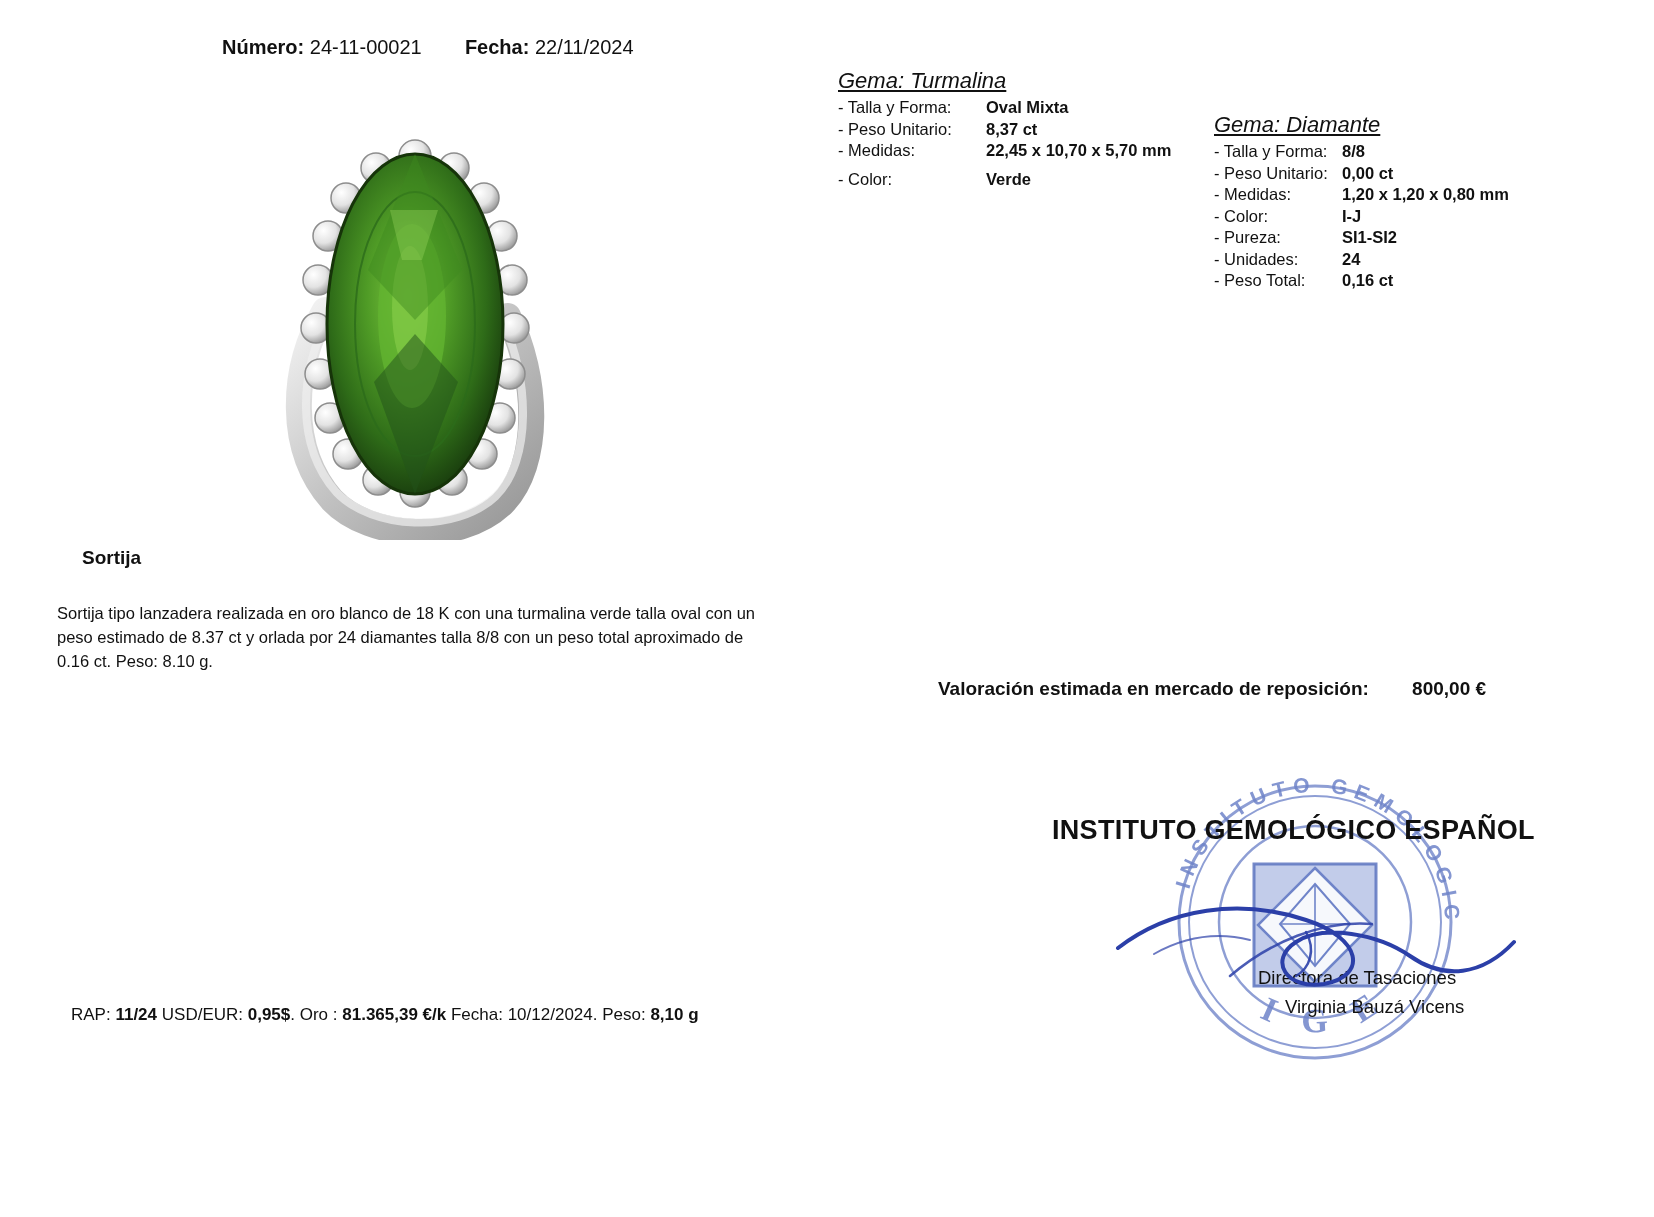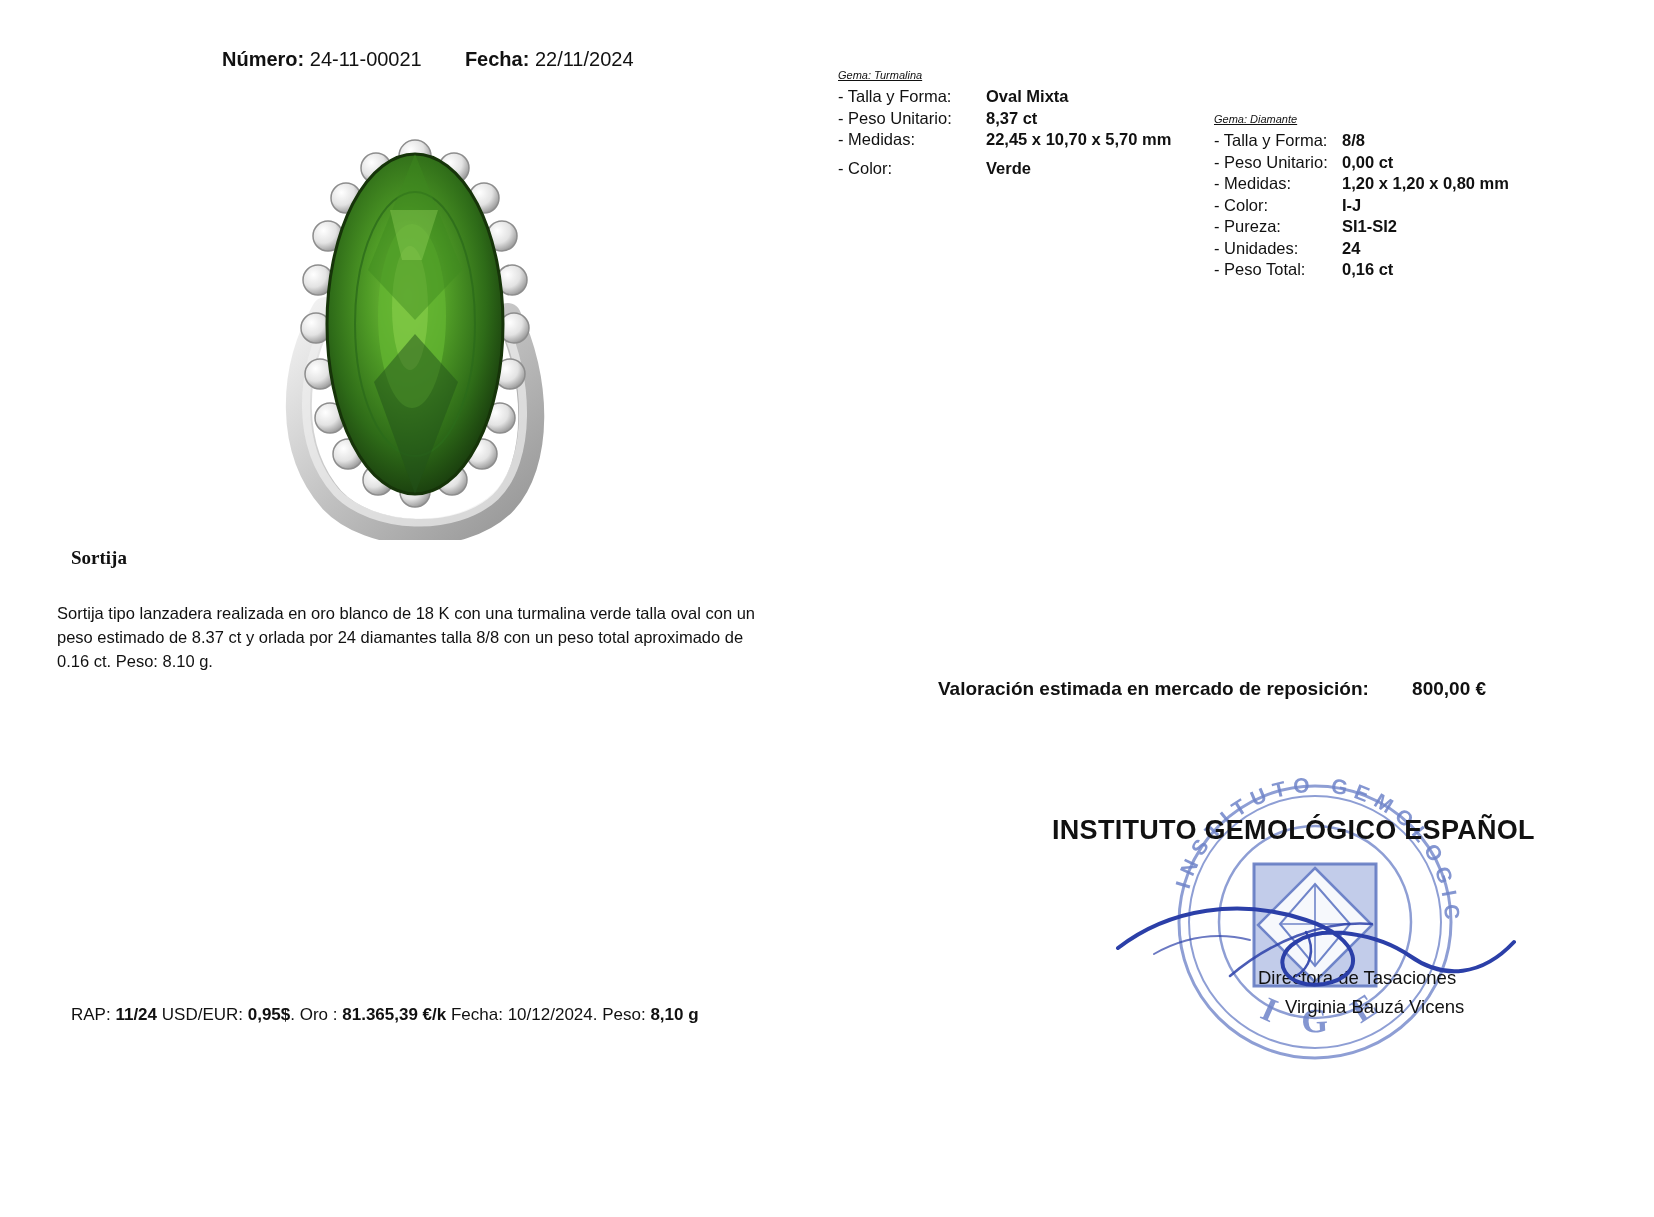--- a/index.html
+++ b/index.html
@@ -13,21 +13,21 @@
     position: relative;
     font-family: "Liberation Sans", sans-serif;
     color: #111111;
     overflow: hidden;
   }
 
   
   #header {
     position: absolute;
     left: 222px;
-    top: 48px;
+    top: 36px;
     font-size: 20px;
     font-weight: bold;
     white-space: nowrap;
   }
   #header .lbl { font-weight: bold; }
   #header .val { font-weight: normal; }
   #header .gap { display: inline-block; width: 32px; }
 
   
   #photo {
@@ -41,21 +41,21 @@
 
   
   .gem-block {
     position: absolute;
     font-size: 16.5px;
     line-height: 1.0;
   }
   .gem-title {
     font-style: italic;
     text-decoration: underline;
-    font-size: 11px;
+    font-size: 22px;
     margin-bottom: 7px;
     white-space: nowrap;
   }
   .gem-row {
     display: flex;
     align-items: flex-end;
     margin-bottom: 5px;
   }
   .gem-key { white-space: nowrap; }
   .gem-val { white-space: normal; font-weight: bold; }
@@ -63,25 +63,24 @@
   #gem-tourmaline { left: 838px; top: 70px; width: 350px; }
   #gem-tourmaline .gem-key { width: 148px; flex: 0 0 148px; }
   #gem-tourmaline .gem-val { width: 190px; }
 
   #gem-diamond { left: 1214px; top: 70px; width: 320px; margin-top: 44px; }
   #gem-diamond .gem-key { width: 128px; flex: 0 0 128px; }
 
   
   #item-title {
     position: absolute;
-    left: 71px;
+    left: 82px;
     top: 547px;
     font-size: 19px;
     font-weight: bold;
-    font-family: Liberation Serif, serif;
   }
   #item-desc {
     position: absolute;
     left: 57px;
     top: 602px;
     width: 720px;
     font-size: 16.5px;
     line-height: 1.45;
     text-align: left;
   }

